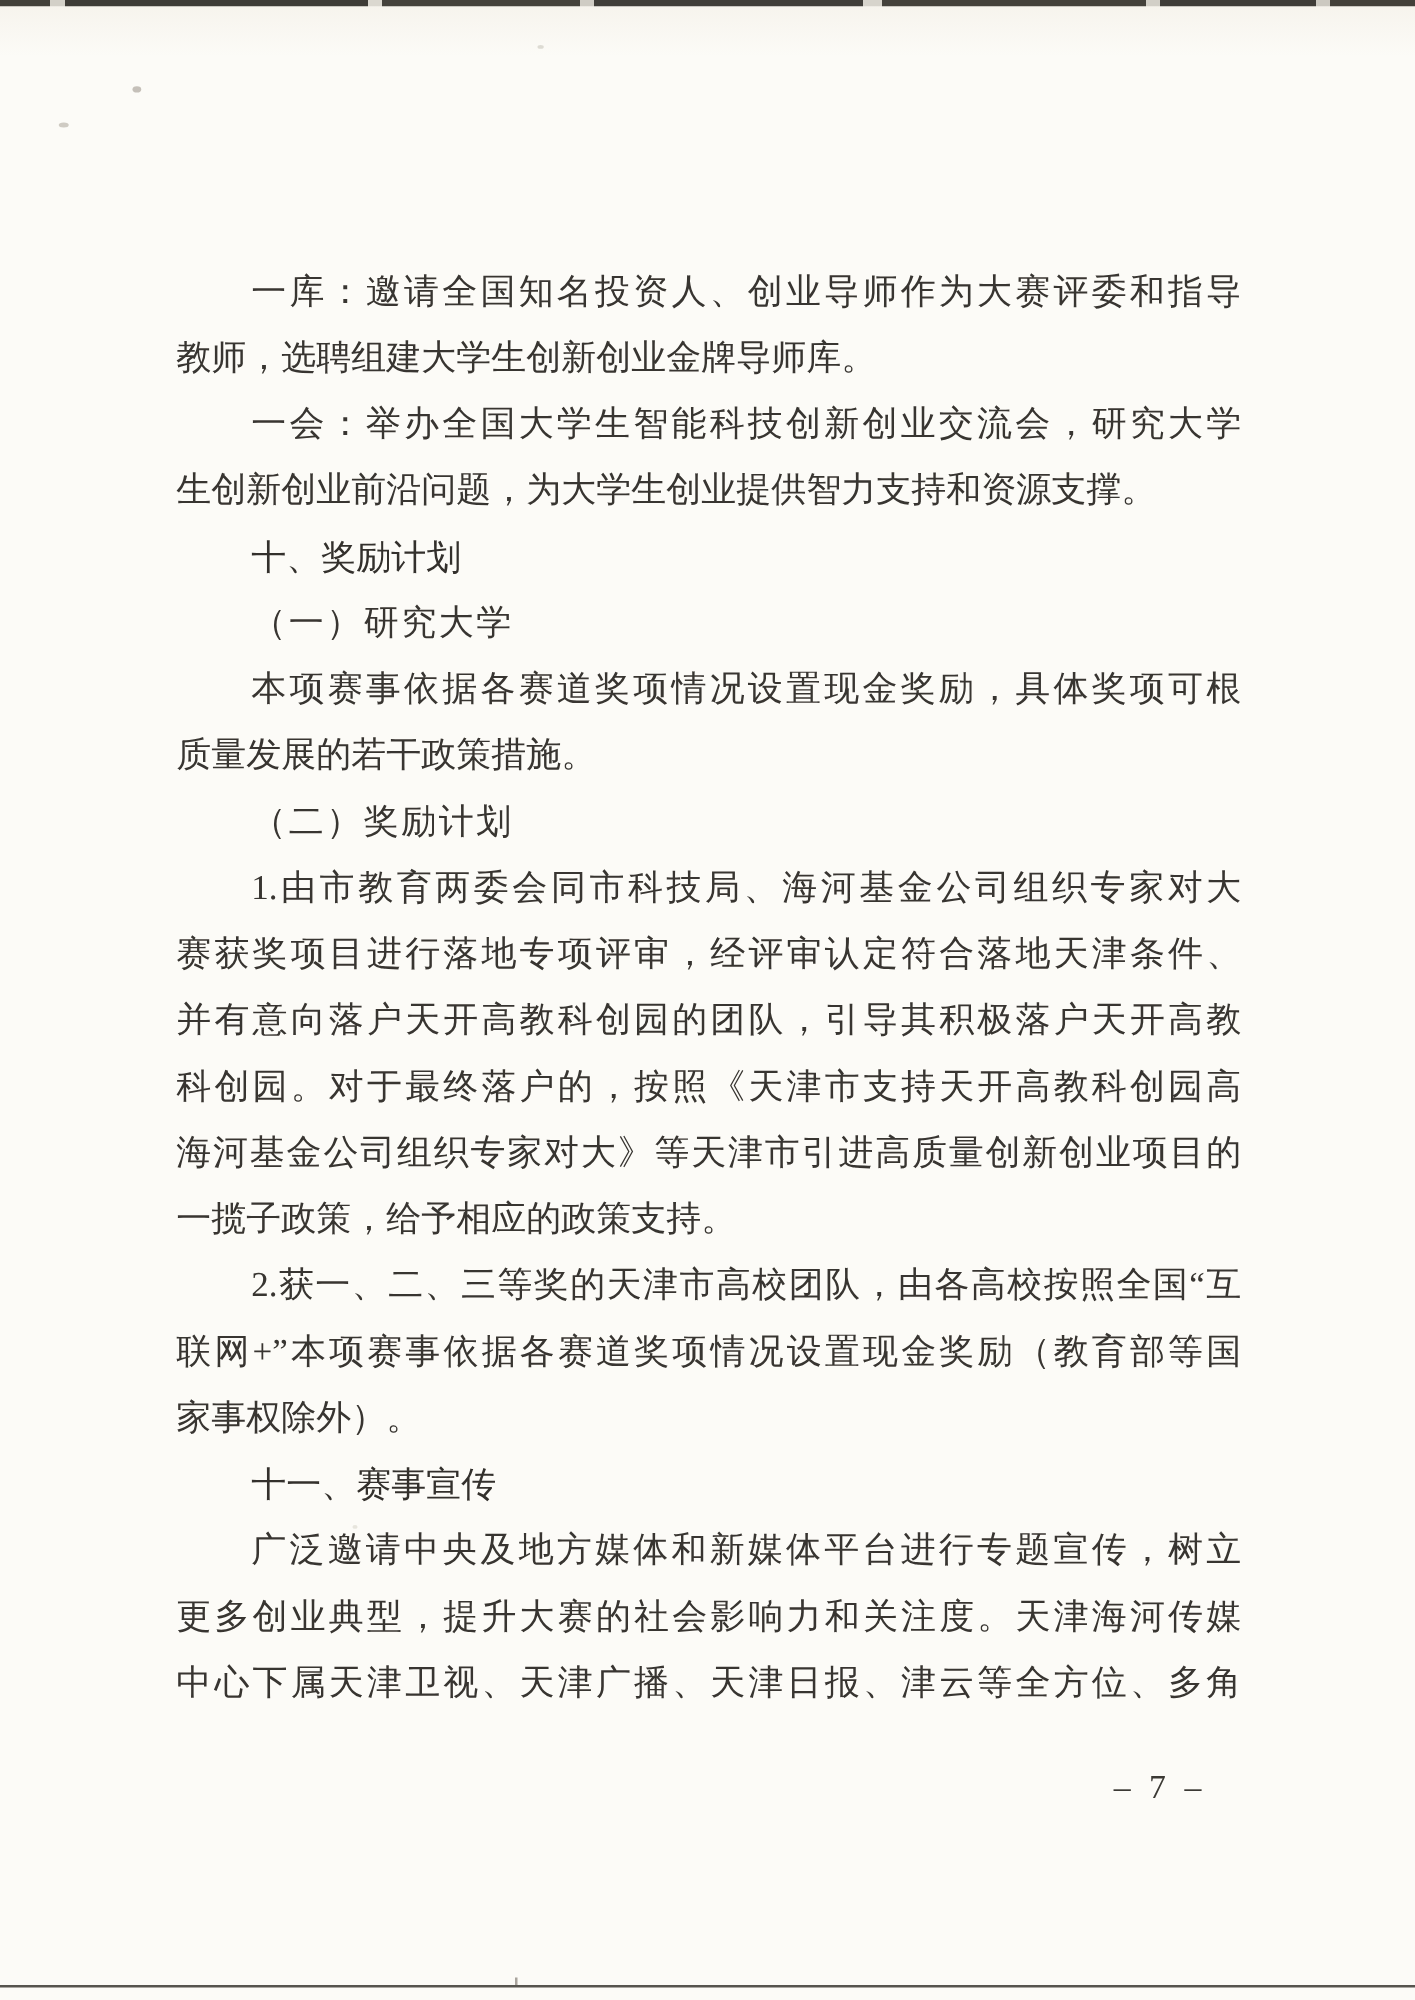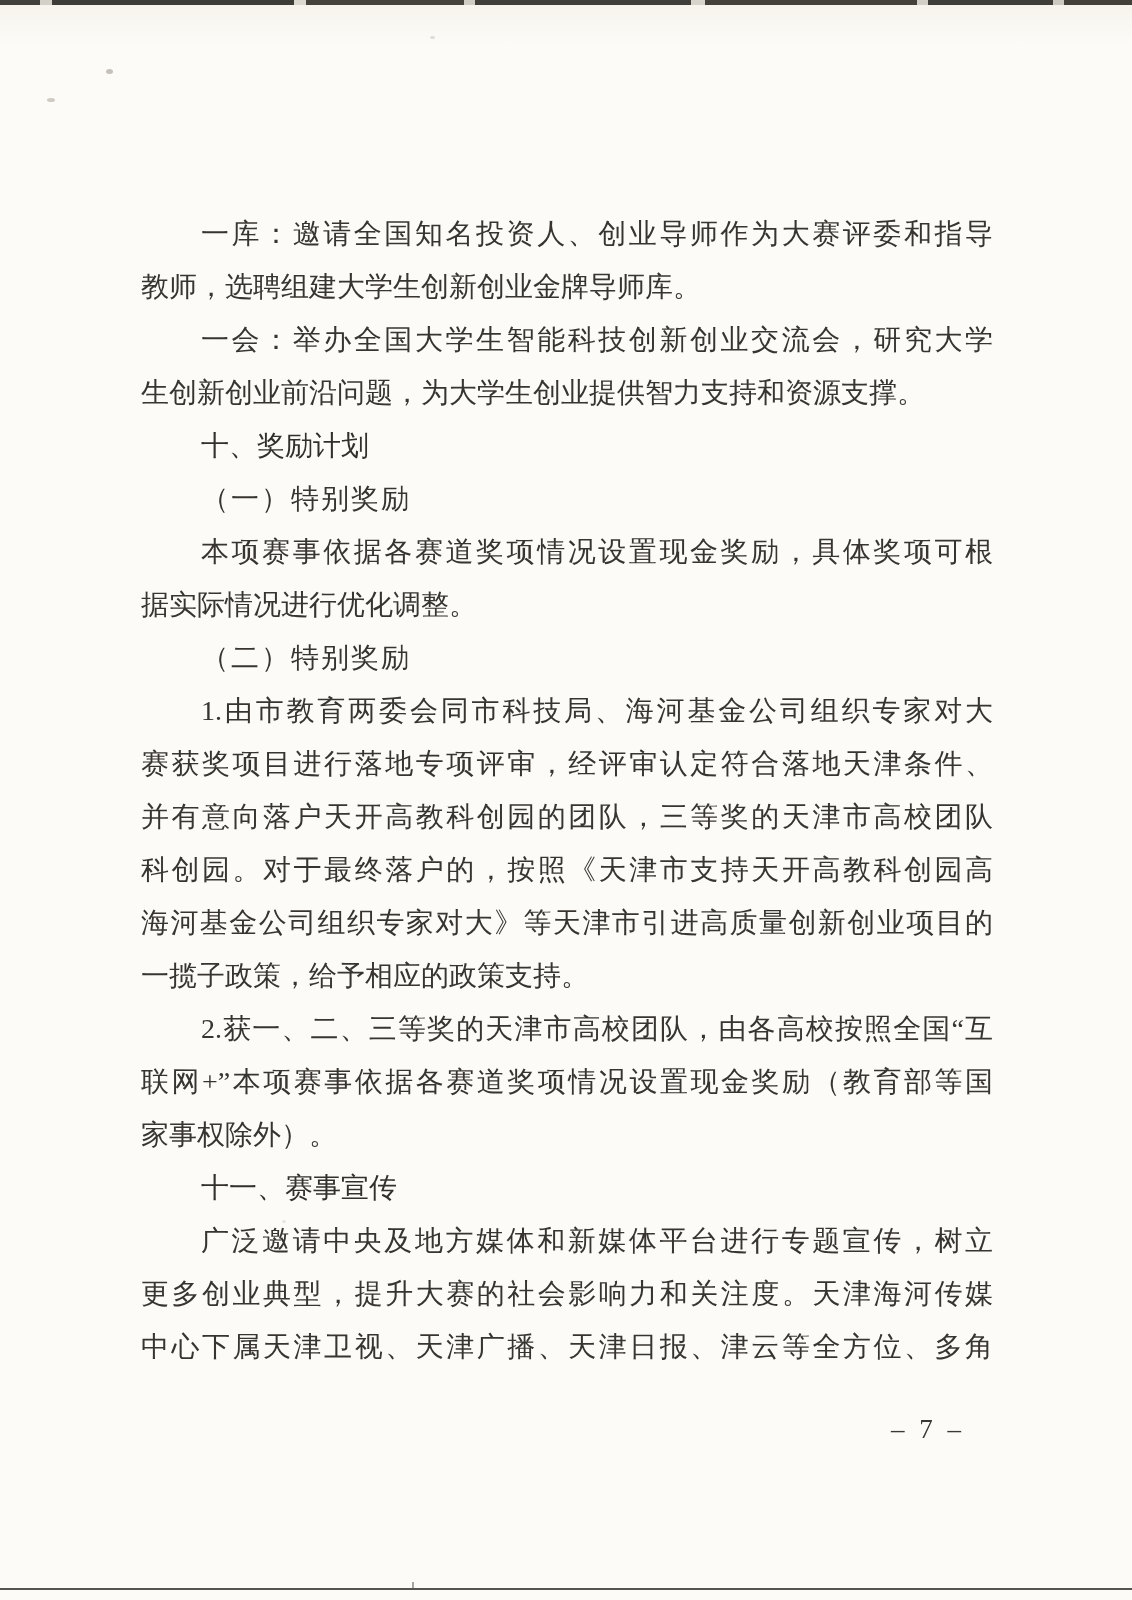--- a/index.html
+++ b/index.html
@@ -107,27 +107,27 @@
   <span class="speck speck-2"></span>
   <span class="speck speck-3"></span>
   <span class="speck speck-4"></span>
 
   <div class="doc-body">
       <div class="line body indent fill">一库：邀请全国知名投资人、创业导师作为大赛评委和指导</div>
       <div class="line body">教师，选聘组建大学生创新创业金牌导师库。</div>
       <div class="line body indent fill">一会：举办全国大学生智能科技创新创业交流会，研究大学</div>
       <div class="line body">生创新创业前沿问题，为大学生创业提供智力支持和资源支撑。</div>
       <div class="line heading indent">十、奖励计划</div>
-      <div class="line subheading indent">（一）特别奖励</div>
+      <div class="line subheading indent">（一）研究大学</div>
       <div class="line body indent fill">本项赛事依据各赛道奖项情况设置现金奖励，具体奖项可根</div>
-      <div class="line body">据实际情况进行优化调整。</div>
-      <div class="line subheading indent">（二）特别奖励</div>
+      <div class="line body">质量发展的若干政策措施。</div>
+      <div class="line subheading indent">（二）奖励计划</div>
       <div class="line body indent fill">1.由市教育两委会同市科技局、海河基金公司组织专家对大</div>
       <div class="line body fill">赛获奖项目进行落地专项评审，经评审认定符合落地天津条件、</div>
-      <div class="line body fill">并有意向落户天开高教科创园的团队，三等奖的天津市高校团队</div>
+      <div class="line body fill">并有意向落户天开高教科创园的团队，引导其积极落户天开高教</div>
       <div class="line body fill">科创园。对于最终落户的，按照《天津市支持天开高教科创园高</div>
       <div class="line body fill">海河基金公司组织专家对大》等天津市引进高质量创新创业项目的</div>
       <div class="line body">一揽子政策，给予相应的政策支持。</div>
       <div class="line body indent fill">2.获一、二、三等奖的天津市高校团队，由各高校按照全国“互</div>
       <div class="line body fill">联网+”本项赛事依据各赛道奖项情况设置现金奖励（教育部等国</div>
       <div class="line body">家事权除外）。</div>
       <div class="line heading indent">十一、赛事宣传</div>
       <div class="line body indent fill">广泛邀请中央及地方媒体和新媒体平台进行专题宣传，树立</div>
       <div class="line body fill">更多创业典型，提升大赛的社会影响力和关注度。天津海河传媒</div>
       <div class="line body fill">中心下属天津卫视、天津广播、天津日报、津云等全方位、多角</div>

